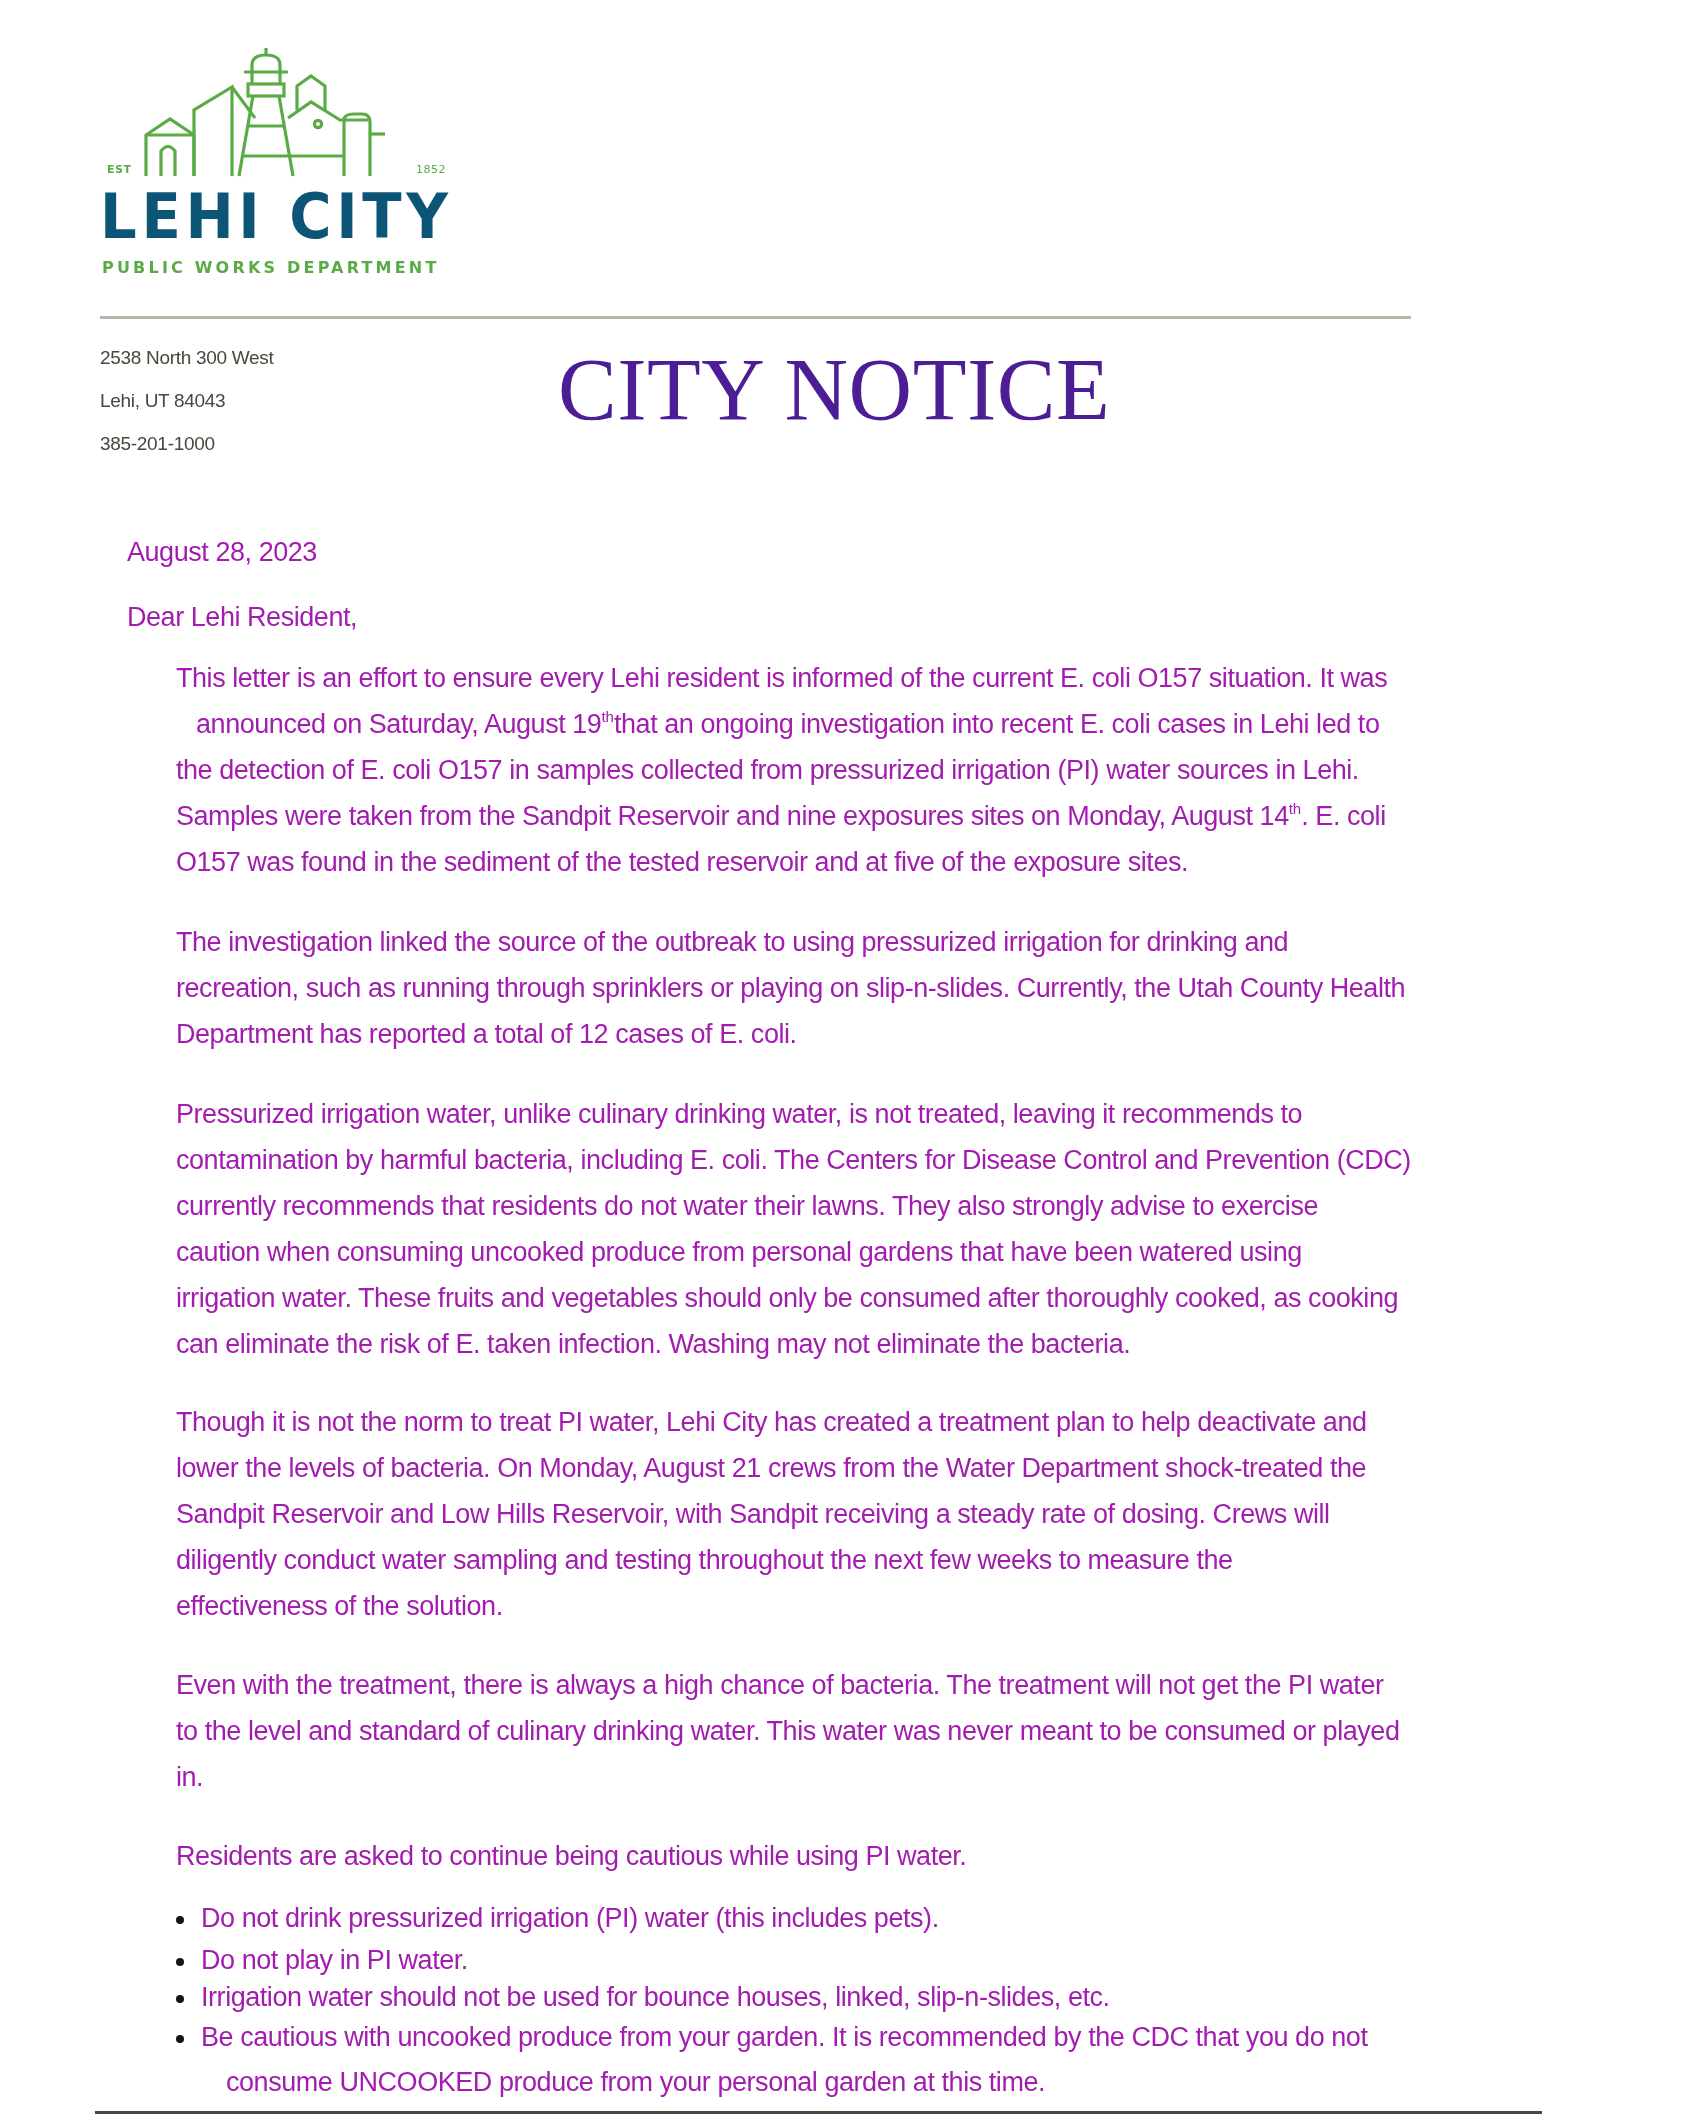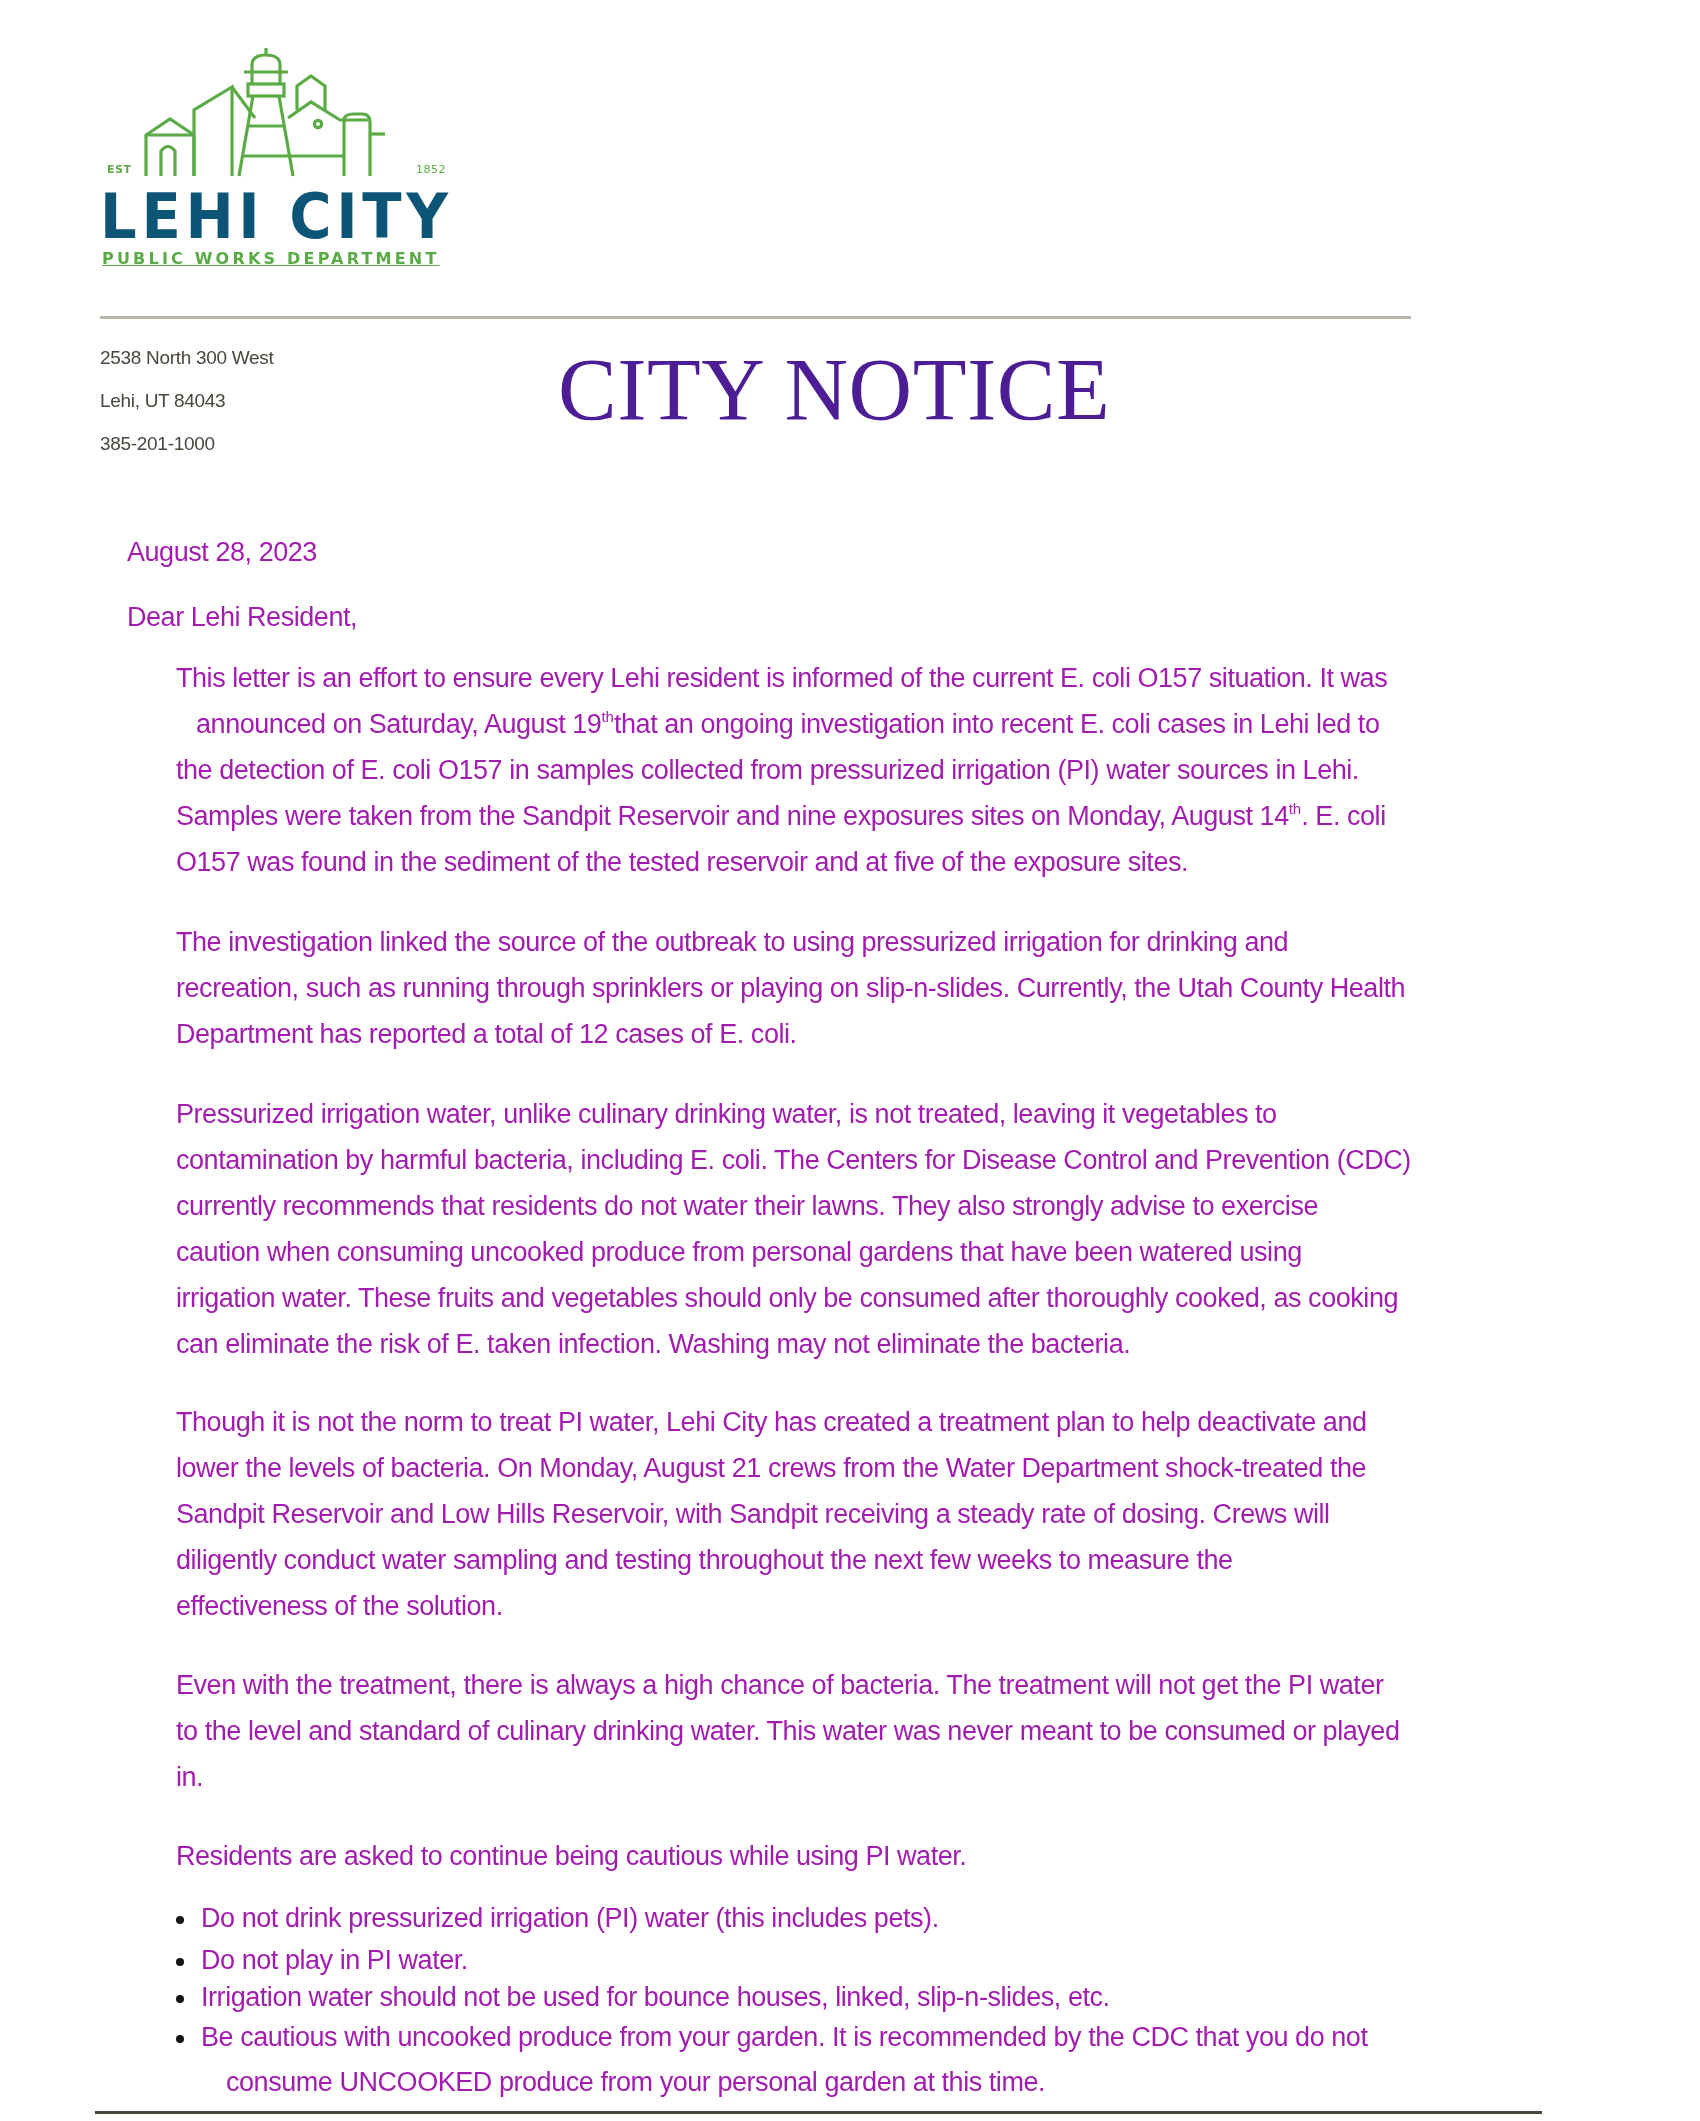--- a/index.html
+++ b/index.html
@@ -1,21 +1,21 @@
 <!DOCTYPE html>
 <html><head>
 <meta charset="utf-8">
 <style>
   html, body { margin:0; padding:0; background:#ffffff; }
   body { width:1700px; height:2121px; position:relative; overflow:hidden; font-family:"Liberation Sans", sans-serif; color:#151515; }
   .logo-svg { position:absolute; left:140px; top:46px; width:260px; height:132px; }
   .est { position:absolute; left:107px; top:163px; font-family:"DejaVu Sans", sans-serif; font-weight:bold; font-size:11px; color:#5aab46; letter-spacing:0.5px; }
   .year { position:absolute; left:416px; top:163px; font-family:"DejaVu Sans", sans-serif; font-weight:normal; font-size:11px; color:#5aab46; letter-spacing:0.5px; }
   .brand { position:absolute; left:100px; top:186px; font-family:"DejaVu Sans", sans-serif; font-weight:bold; font-size:62px; line-height:62px; color:#0d5577; letter-spacing:5px; transform-origin:left top; transform:scaleX(0.93); white-space:nowrap; }
-  .dept { position:absolute; left:102px; top:250px; font-family:"DejaVu Sans", sans-serif; font-weight:bold; font-size:16px; line-height:18px; color:#5aab46; letter-spacing:3.2px; white-space:nowrap;text-decoration:underline; }
+  .dept { position:absolute; left:102px; top:259px; font-family:"DejaVu Sans", sans-serif; font-weight:bold; font-size:16px; line-height:18px; color:#5aab46; letter-spacing:3.2px; white-space:nowrap; }
   .top-rule { position:absolute; left:100px; top:316px; width:1311px; height:3px; background:#bcb6aa; }
   .bottom-rule { position:absolute; left:95px; top:2111px; width:1447px; height:3px; background:#4a463c; }
   .addr { position:absolute; left:100px; font-size:19px; line-height:27px; color:#4a463c; white-space:nowrap; letter-spacing:-0.3px; }
   .notice-title { position:absolute; left:558px; top:346px; font-family:"Liberation Serif", serif; font-size:88px; line-height:88px; color:#4c1d95; white-space:nowrap; letter-spacing:0.5px; }
   .line { position:absolute; font-size:27px; line-height:27px; white-space:nowrap; color:#a21caf; letter-spacing:-0.45px; }
   .line sup { font-size:15px; line-height:0; vertical-align:0; position:relative; top:-11px; letter-spacing:0; }
   .bullet-dot { position:absolute; width:8px; height:8px; border-radius:50%; background:#151515; }
 </style>
 </head>
 <body>
@@ -76,21 +76,21 @@
         <div class="line" style="left: 176px; top: 757px;"><span>the detection of E. coli O157 in samples collected from pressurized irrigation (PI) water sources in Lehi.</span></div>
         <div class="line" style="left: 176px; top: 803px;"><span>Samples were taken from the Sandpit Reservoir and nine exposures sites on Monday, August 14</span><sup>th</sup><span>. E. coli</span></div>
         <div class="line" style="left: 176px; top: 849px;"><span>O157 was found in the sediment of the tested reservoir and at five of the exposure sites.</span></div>
       </div>
       <div>
         <div class="line" style="left: 176px; top: 929px;"><span>The investigation linked the source of the outbreak to using pressurized irrigation for drinking and</span></div>
         <div class="line" style="left: 176px; top: 975px;"><span>recreation, such as running through sprinklers or playing on slip-n-slides. Currently, the Utah County Health</span></div>
         <div class="line" style="left: 176px; top: 1021px;"><span>Department has reported a total of 12 cases of E. coli.</span></div>
       </div>
       <div>
-        <div class="line" style="left: 176px; top: 1101px;"><span>Pressurized irrigation water, unlike culinary drinking water, is not treated, leaving it vegetables to</span></div>
+        <div class="line" style="left: 176px; top: 1101px;"><span>Pressurized irrigation water, unlike culinary drinking water, is not treated, leaving it recommends to</span></div>
         <div class="line" style="left: 176px; top: 1147px;"><span>contamination by harmful bacteria, including E. coli. The Centers for Disease Control and Prevention (CDC)</span></div>
         <div class="line" style="left: 176px; top: 1193px;"><span>currently recommends that residents do not water their lawns. They also strongly advise to exercise</span></div>
         <div class="line" style="left: 176px; top: 1239px;"><span>caution when consuming uncooked produce from personal gardens that have been watered using</span></div>
         <div class="line" style="left: 176px; top: 1285px;"><span>irrigation water. These fruits and vegetables should only be consumed after thoroughly cooked, as cooking</span></div>
         <div class="line" style="left: 176px; top: 1331px;"><span>can eliminate the risk of E. taken infection. Washing may not eliminate the bacteria.</span></div>
       </div>
       <div>
         <div class="line" style="left: 176px; top: 1409px;"><span>Though it is not the norm to treat PI water, Lehi City has created a treatment plan to help deactivate and</span></div>
         <div class="line" style="left: 176px; top: 1455px;"><span>lower the levels of bacteria. On Monday, August 21 crews from the Water Department shock-treated the</span></div>
         <div class="line" style="left: 176px; top: 1501px;"><span>Sandpit Reservoir and Low Hills Reservoir, with Sandpit receiving a steady rate of dosing. Crews will</span></div>

